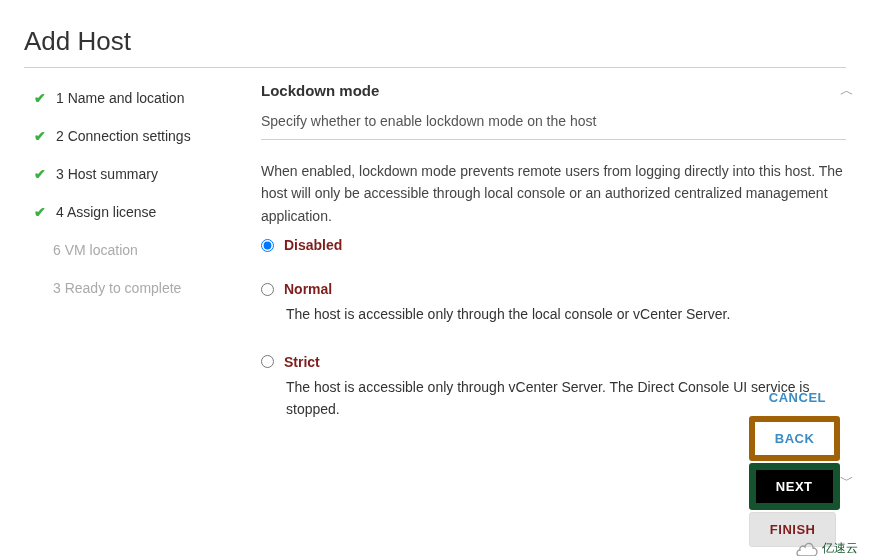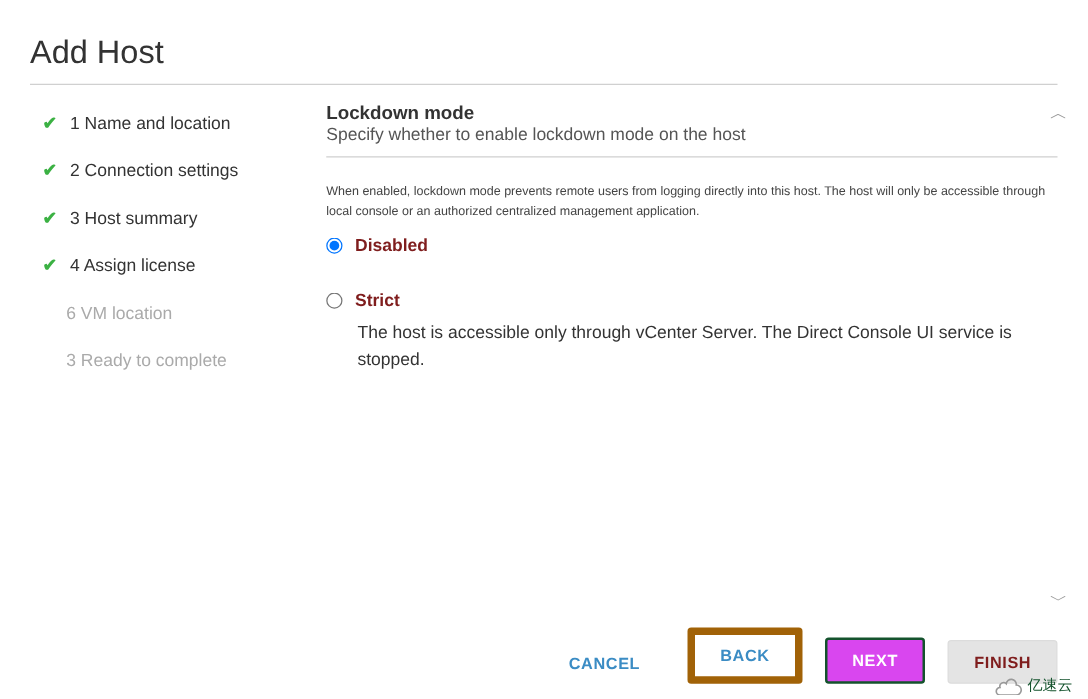--- a/index.html
+++ b/index.html
@@ -61,34 +61,34 @@
     }
     .main {
       flex: 1;
       padding-left: 22px;
       position: relative;
     }
     .section-title {
       font-size: 15px;
       font-weight: 600;
       color: #333;
-      margin-bottom: 0;
+      margin-bottom: 14px;
     }
     .section-subtitle {
       font-size: 14px;
       color: #555;
       margin-bottom: 10px;
     }
     .section-divider {
       border: none;
       border-top: 1px solid #d0d0d0;
       margin-bottom: 20px;
     }
     .paragraph {
-      font-size: 10px;
+      font-size: 14px;
       color: #444;
       line-height: 1.6;
       margin-bottom: 22px;
     }
     .radio-option {
       margin-bottom: 28px;
     }
     .radio-row {
       display: flex;
       align-items: center;
@@ -114,22 +114,23 @@
       color: #999;
       font-size: 14px;
     }
     .scroll-up { top: 0; }
     .scroll-down { top: 390px; }
     .footer {
       position: absolute;
       bottom: 12px;
       right: 24px;
       display: flex;
-      gap: 18px;
-      align-items: flex-end;
+      gap: 2px;
+      align-items: flex-start;
+      flex-direction: column;
     }
     .btn {
       padding: 9px 20px;
       font-size: 13px;
       font-weight: 600;
       letter-spacing: 0.5px;
       border: 1px solid transparent;
       border-radius: 3px;
       cursor: pointer;
       text-transform: uppercase;
@@ -138,23 +139,23 @@
       background: transparent;
       color: #3b8cc4;
       border: none;
     }
     .btn-back {
       background: #fff;
       color: #3b8cc4;
       border: 6px solid #a16207;
     }
     .btn-next {
-      background: #d946ef;
+      background: #000000;
       color: #fff;
-      border: 2px solid #14532d;
+      border: 7px solid #14532d;
     }
     .btn-finish {
       background: #e4e4e4;
       color: #7f1d1d;
       border: 1px solid #dcdcdc;
       cursor: default;
     }
     .watermark {
       position: absolute;
       bottom: 2px;
@@ -207,20 +208,27 @@
       <hr class="section-divider">
       <div class="paragraph">When enabled, lockdown mode prevents remote users from logging directly into this host. The host will only be accessible through local console or an authorized centralized management application.</div>
 
       <div class="radio-option" style="margin-top:-12px">
         <div class="radio-row">
           <input type="radio" name="lockdown" checked="" style="">
           <span class="radio-label">Disabled</span>
         </div>
       </div>
 
+      <div class="radio-option">
+        <div class="radio-row">
+          <input type="radio" name="lockdown" style="">
+          <span class="radio-label">Normal</span>
+        </div>
+        <div class="radio-desc">The host is accessible only through the local console or vCenter Server.</div>
+      </div>
 
       <div class="radio-option">
         <div class="radio-row">
           <input type="radio" name="lockdown" style="">
           <span class="radio-label">Strict</span>
         </div>
         <div class="radio-desc">The host is accessible only through vCenter Server. The Direct Console UI service is stopped.</div>
       </div>
       <div class="scroll-arrow scroll-down">﹀</div>
     </div>

